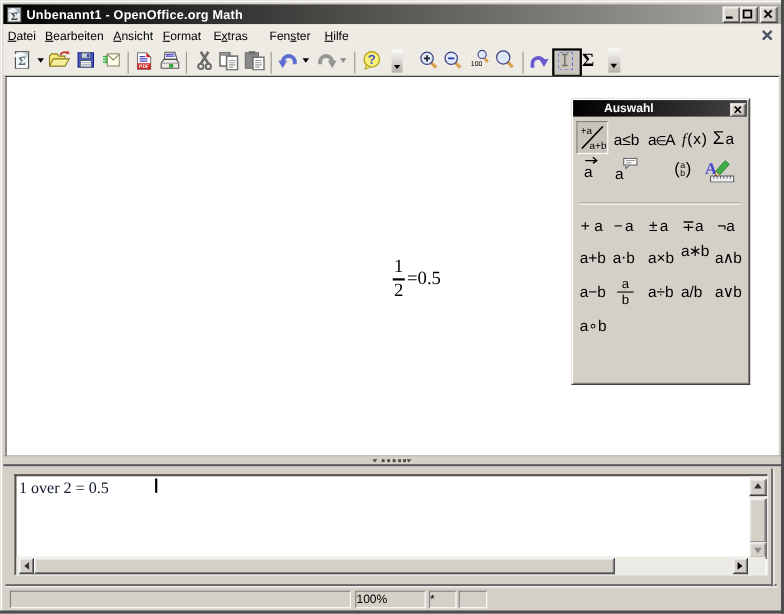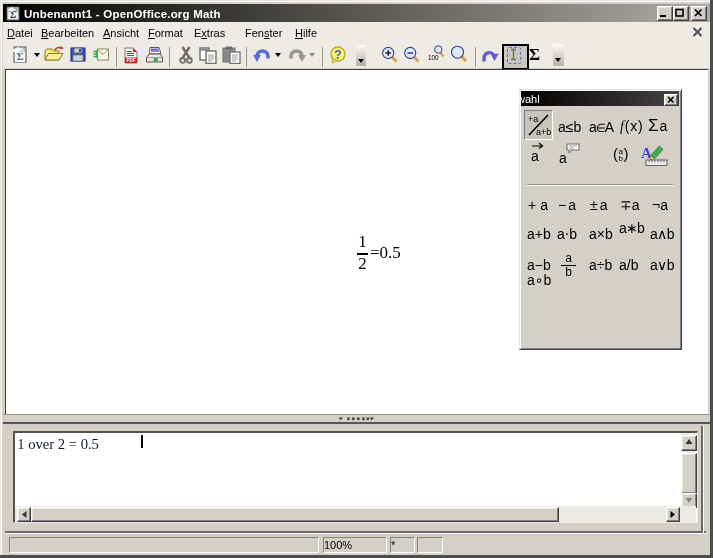--- a/index.html
+++ b/index.html
@@ -238,21 +238,21 @@
       <path d="M9 7.5 L4.5 4 L4.5 11 Z" fill="#000"></path>
     </svg>
 
   <div class="statpan" style="left:9px;top:537px;width:308px;height:14px"></div>
   <div class="statpan" style="left:323px;top:537px;width:62px;height:14px;line-height:14px">100%</div>
   <div class="statpan" style="left:390px;top:537px;width:23px;height:14px;line-height:14px">*</div>
   <div class="statpan" style="left:417px;top:537px;width:24px;height:14px"></div>
 
   <div class="abs" style="left:519px;top:89px;width:163px;height:261px;background:#d4d0c8;border-top:1px solid #e8e5df;border-left:1px solid #e8e5df;border-right:1px solid #404040;border-bottom:1px solid #404040;box-shadow:inset 1px 1px 0 #fff,inset -1px -1px 0 #808080;box-sizing:border-box"></div>
   <div class="abs" style="left:521px;top:91px;width:158px;height:15px;background:linear-gradient(to right,#000,#454545)"></div>
-  <div class="abs" style="left:498px;top:92.5px;font-size:11px;font-weight:normal;color:#fff">Auswahl</div>
+  <div class="abs" style="left:549px;top:92.5px;font-size:11px;font-weight:bold;color:#fff">Auswahl</div>
   <div class="abs btn3d" style="left:664px;top:94px;width:12px;height:10px"></div>
   <svg class="abs" style="left:664px;top:94px" width="14" height="12" viewBox="0 0 14 12">
       <path d="M4 3 L9.5 8.5 M9.5 3 L4 8.5" stroke="#000" stroke-width="1.5"></path>
     </svg>
 
   <div class="abs" style="left:524px;top:110px;width:29px;height:30px;background:#c8c4bb;border-top:1px solid #808080;border-left:1px solid #808080;border-right:1px solid #fff;border-bottom:1px solid #fff;box-sizing:border-box">
     <svg width="27" height="28" viewBox="0 0 27 28">
       <line x1="4" y1="24" x2="23" y2="4" stroke="#000" stroke-width="1.6"></line>
       <text x="3" y="11" font-size="9" fill="#000" font-family="Liberation Sans">+a</text>
       <text x="11" y="24" font-size="9" fill="#000" font-family="Liberation Sans">a+b</text>
@@ -299,14 +299,14 @@
   <div class="sym" style="left:589px;top:226px">a×b</div>
   <div class="sym" style="left:619px;top:220px;letter-spacing:-0.7px">a∗b</div>
   <div class="sym" style="left:650px;top:226px;letter-spacing:-0.7px">a∧b</div>
 
   <div class="sym" style="left:527px;top:257px">a−b</div>
   <div class="abs" style="left:560px;top:252px;width:17px;text-align:center;font-size:12px;line-height:12px">a<div style="height:1.2px;background:#000;margin:0.5px 1px"></div>b</div>
   <div class="sym" style="left:589px;top:257px">a÷b</div>
   <div class="sym" style="left:619px;top:257px">a/b</div>
   <div class="sym" style="left:650px;top:257px;letter-spacing:-0.7px">a∨b</div>
 
-  <div class="sym" style="left:527px;top:272px">a∘b</div>
+  <div class="sym" style="left:527px;top:288px">a∘b</div>
 </div>
 
 </body></html>

